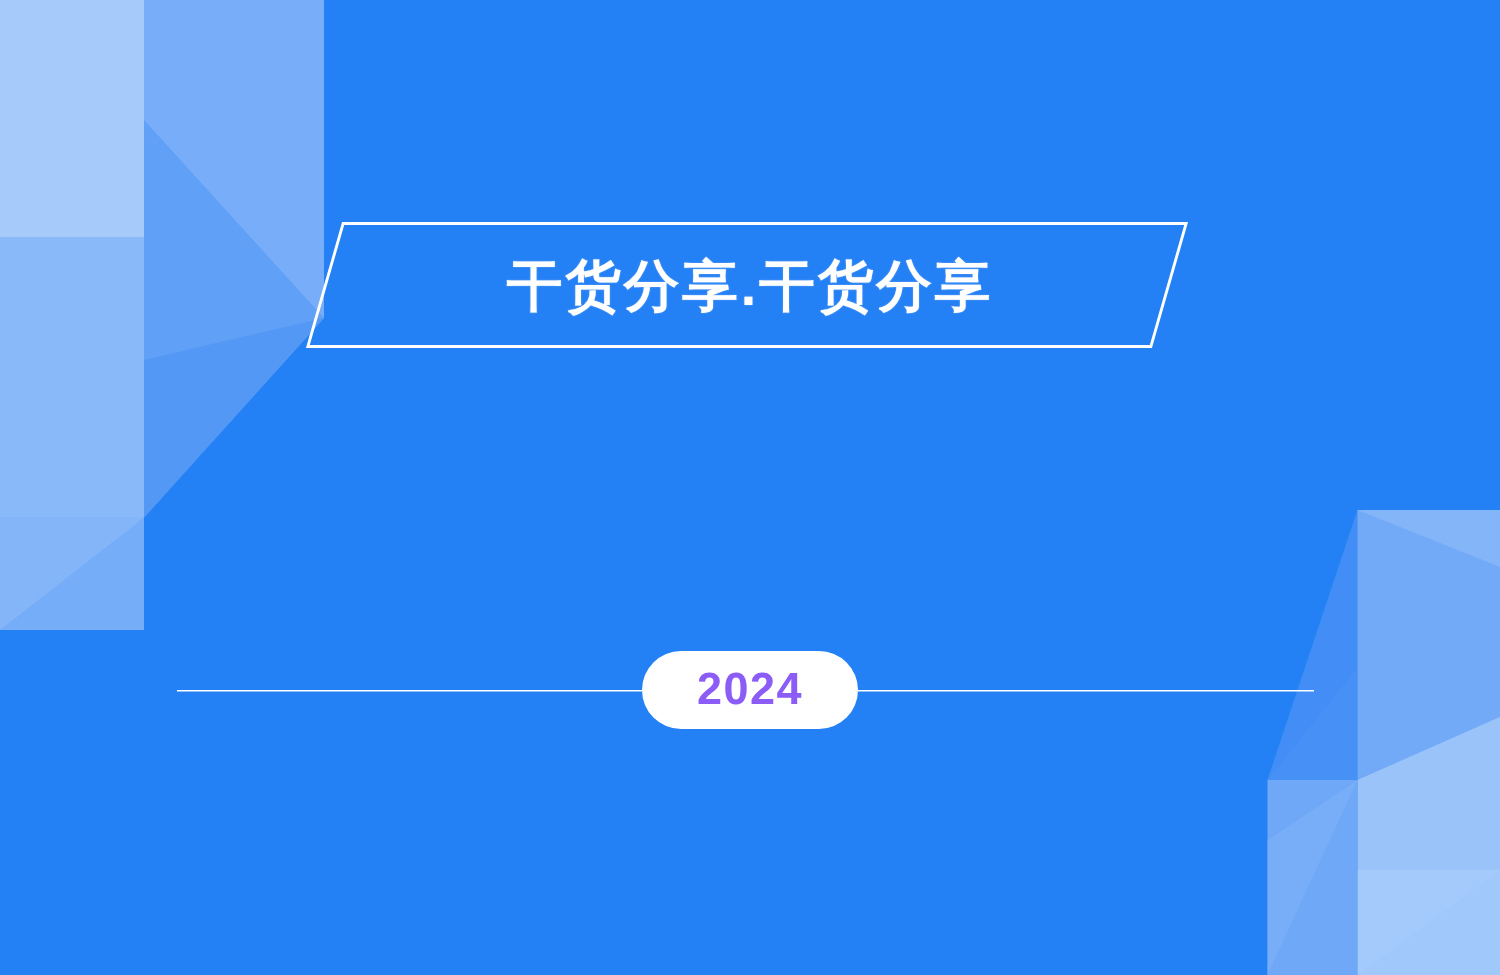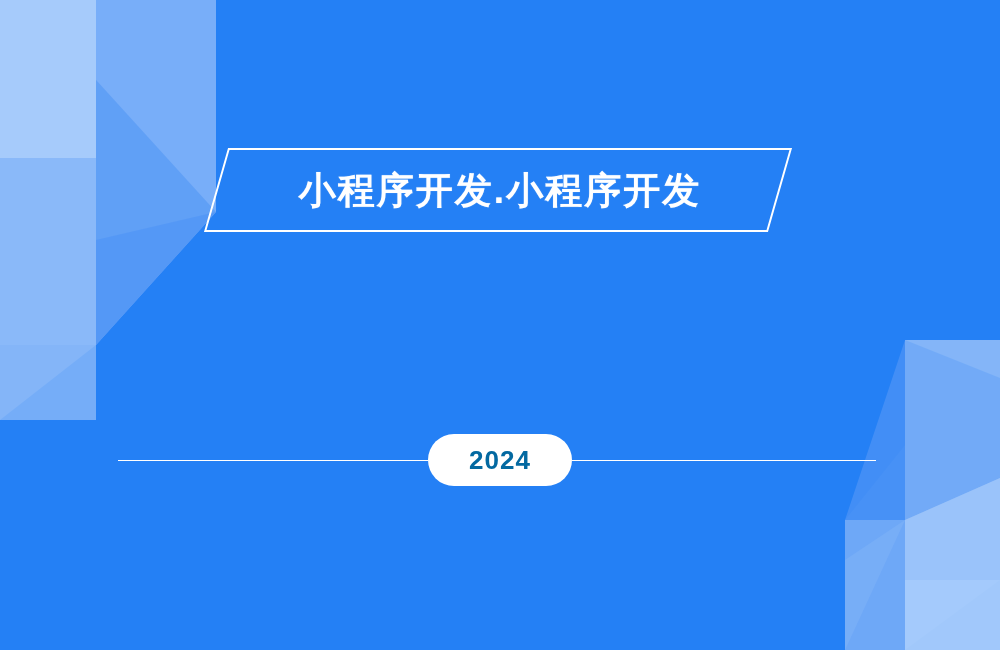--- a/index.html
+++ b/index.html
@@ -97,22 +97,22 @@
     top: 434px;
     width: 144px;
     height: 52px;
     background: #ffffff;
     border-radius: 26px;
     display: flex;
     align-items: center;
     justify-content: center;
   }
   .year-badge-text {
-    color: #0369a1;
-    font-size: 26px;
+    color: #8b5cf6;
+    font-size: 30px;
     font-weight: bold;
     letter-spacing: 1px;
     line-height: 1;
   }
 </style>
 </head>
 <body>
 
 <div class="banner">
 
@@ -138,21 +138,21 @@
     <polygon points="905,520 1000,478 1000,580 905,650" fill="#9CC4FA" opacity="0.9"></polygon>
     <polygon points="905,580 1000,580 1000,650 905,650" fill="#A6CBFB" opacity="0.85"></polygon>
 
     <polygon points="845,520 905,520 905,650 845,650" fill="#6EA8F7"></polygon>
     <polygon points="845,520 905,340 905,520" fill="#4C93F6" opacity="0.75"></polygon>
     <polygon points="845,560 905,520 845,650" fill="#7FB2F8" opacity="0.55"></polygon>
     <polygon points="845,520 905,445 905,520" fill="#4C93F6" opacity="0.5"></polygon>
   </svg>
 
   <div class="subtitle-box"></div>
-  <div class="subtitle-text">小程序开发.小程序开发</div>
+  <div class="subtitle-text">干货分享.干货分享</div>
 
 
   <div class="divider-left"></div>
   <div class="divider-right"></div>
 
   <div class="year-badge">
     <span class="year-badge-text">2024</span>
   </div>
 
 </div>

